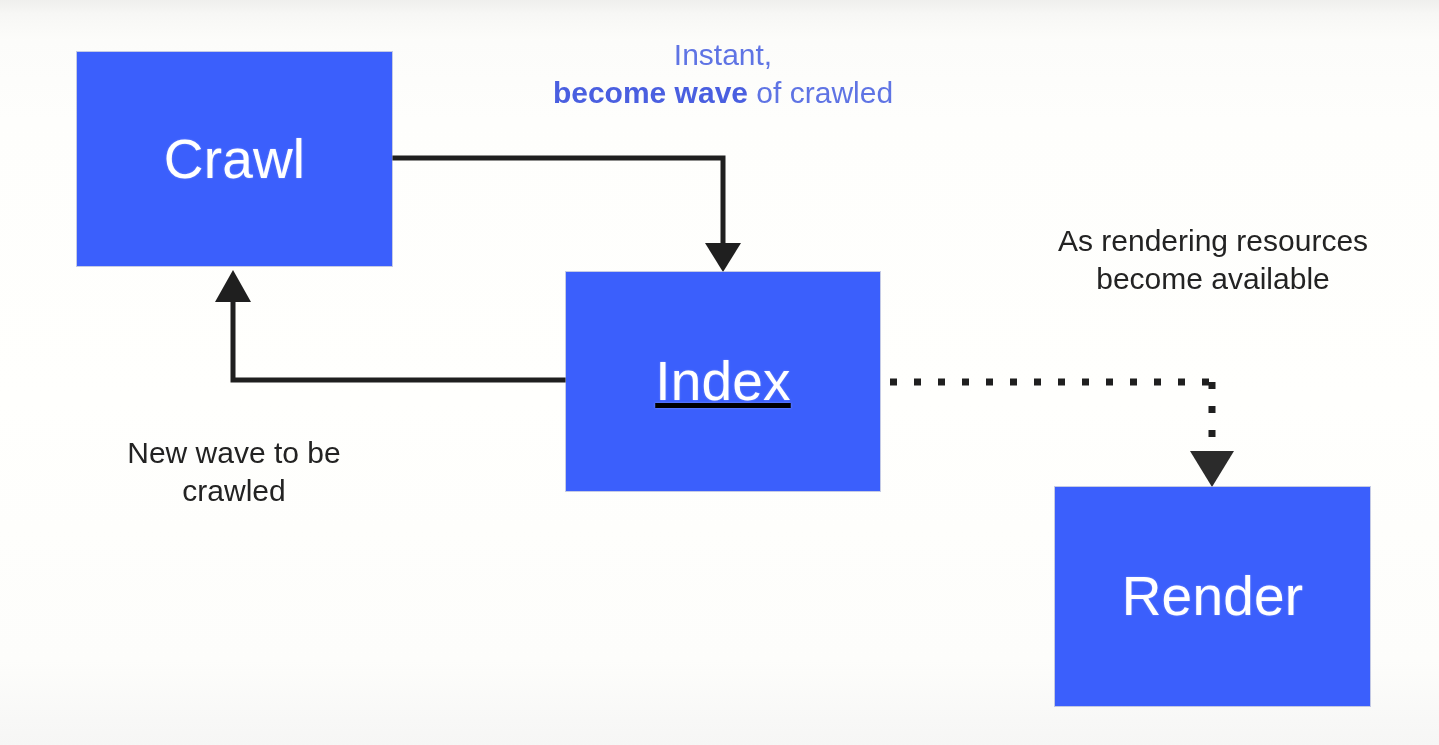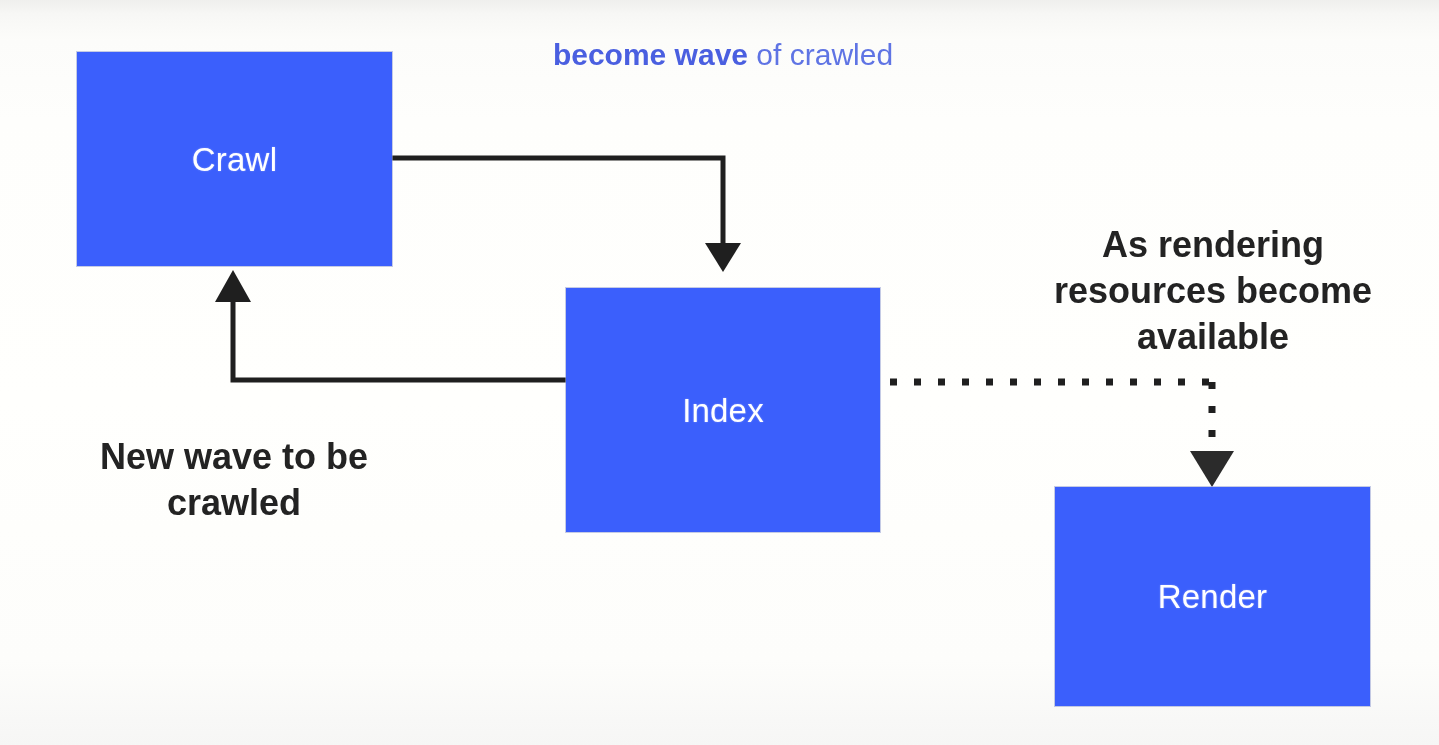--- a/index.html
+++ b/index.html
@@ -29,51 +29,51 @@
   .proc-box {
     position: absolute;
     background: #3b5ffc;
     display: flex;
     align-items: center;
     justify-content: center;
     box-shadow: 0 0 0 1px rgba(150,160,210,0.55);
   }
   .proc-box .proc-label {
     color: #ffffff;
-    font-size: 33px;
+    font-size: 55px;
     font-weight: 400;
     letter-spacing: 0.2px;
     line-height: 1;
     text-shadow: 0 0 2px rgba(255,255,255,0.35);
   }
 
   #box-crawl  { left: 77px;   top: 52px;  width: 315px; height: 214px; }
-  #box-index  { left: 566px;  top: 288px; width: 314px; height: 244px; }
+  #box-index  { left: 566px;  top: 272px; width: 314px; height: 219px; text-decoration: underline; }
   #box-render { left: 1055px; top: 487px; width: 315px; height: 219px; }
 
   
   #connectors {
     position: absolute;
     left: 0;
     top: 0;
     width: 1439px;
     height: 745px;
     pointer-events: none;
   }
 
   
   .annot {
     position: absolute;
     text-align: center;
     line-height: 1.28;
   }
   .annot.dark {
     color: #232323;
-    font-size: 36px;
-    font-weight: 700;
+    font-size: 30px;
+    font-weight: 400;
   }
   .annot.blue {
     color: #5f74e4;
     font-size: 30px;
     font-weight: 400;
   }
   .annot.blue b {
     font-weight: 700;
     color: #4a5fe0;
   }
@@ -112,20 +112,21 @@
 
   <div id="box-index" class="proc-box">
     <span class="proc-label">Index</span>
   </div>
 
   <div id="box-render" class="proc-box">
     <span class="proc-label">Render</span>
   </div>
 
   <div id="annot-first-wave" class="annot blue">
+    <div>Instant,</div>
     <div><b>become wave</b><span> of crawled</span></div>
   </div>
 
   <div id="annot-new-links" class="annot dark">New wave to be crawled</div>
 
   <div id="annot-rendering" class="annot dark">As rendering resources become available</div>
 
 </div>
 
 </body></html>

